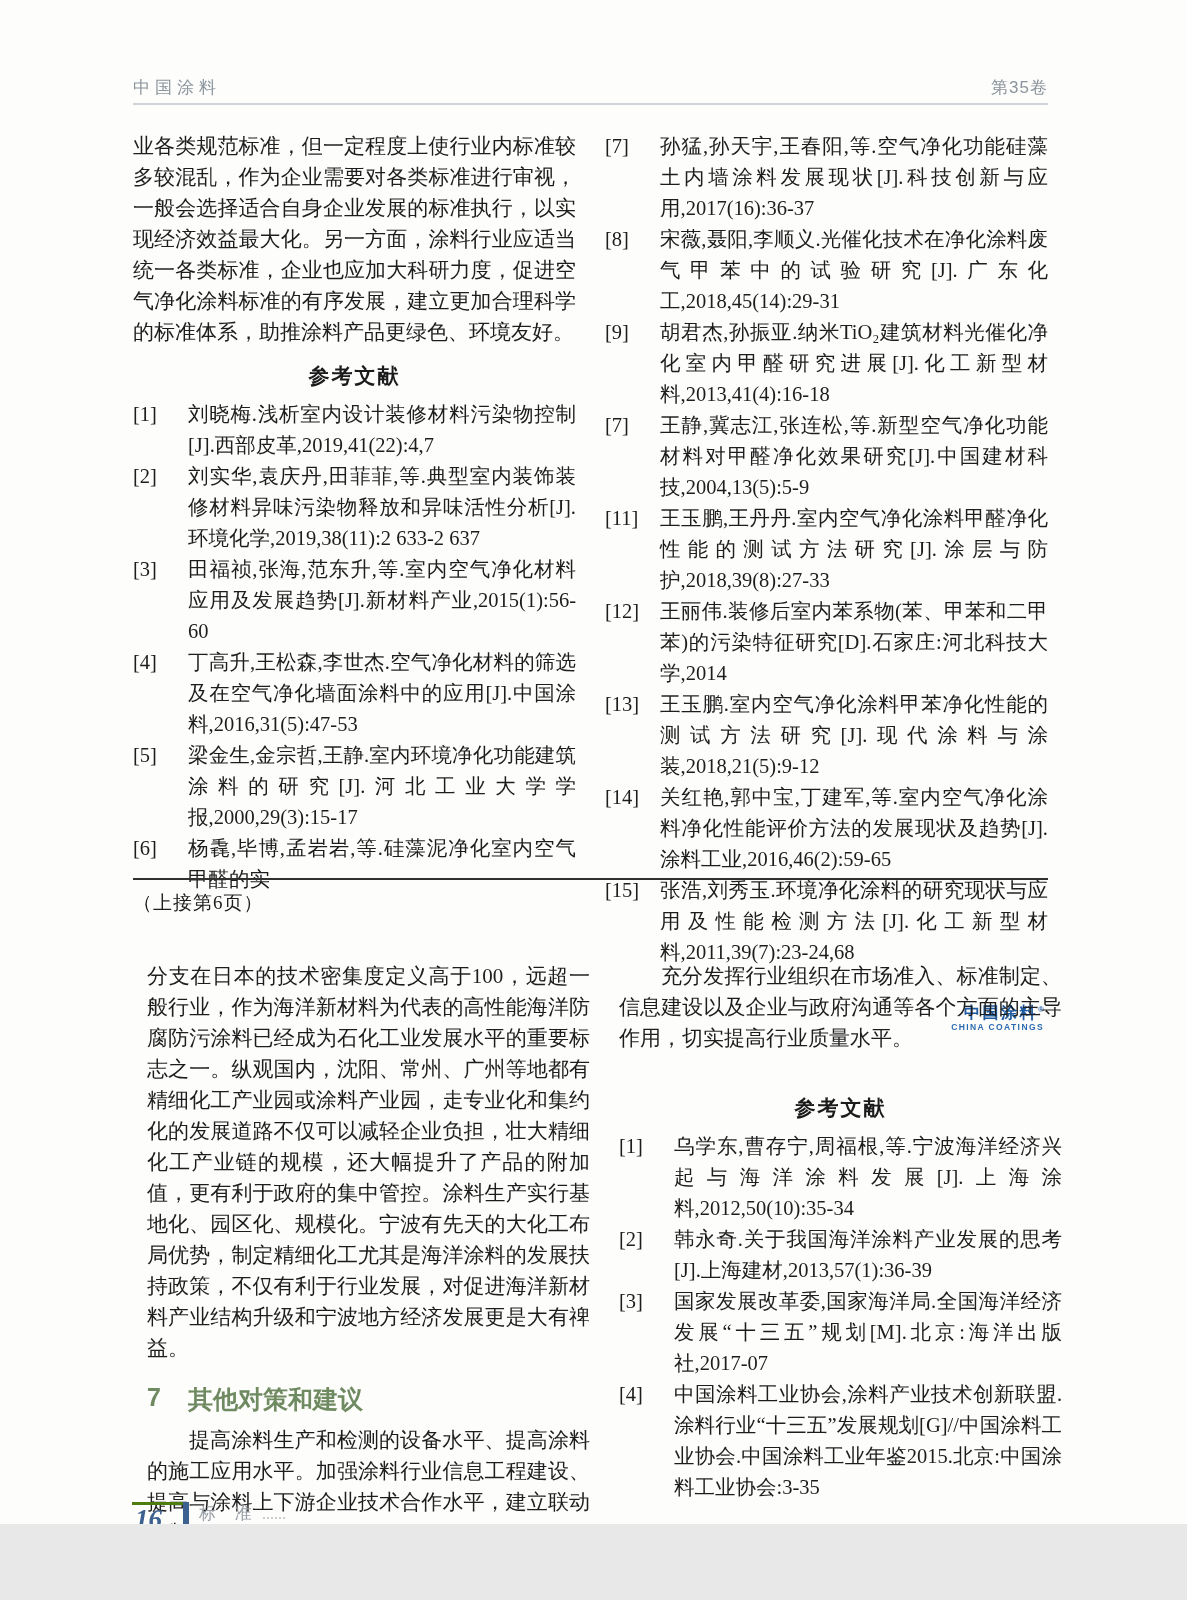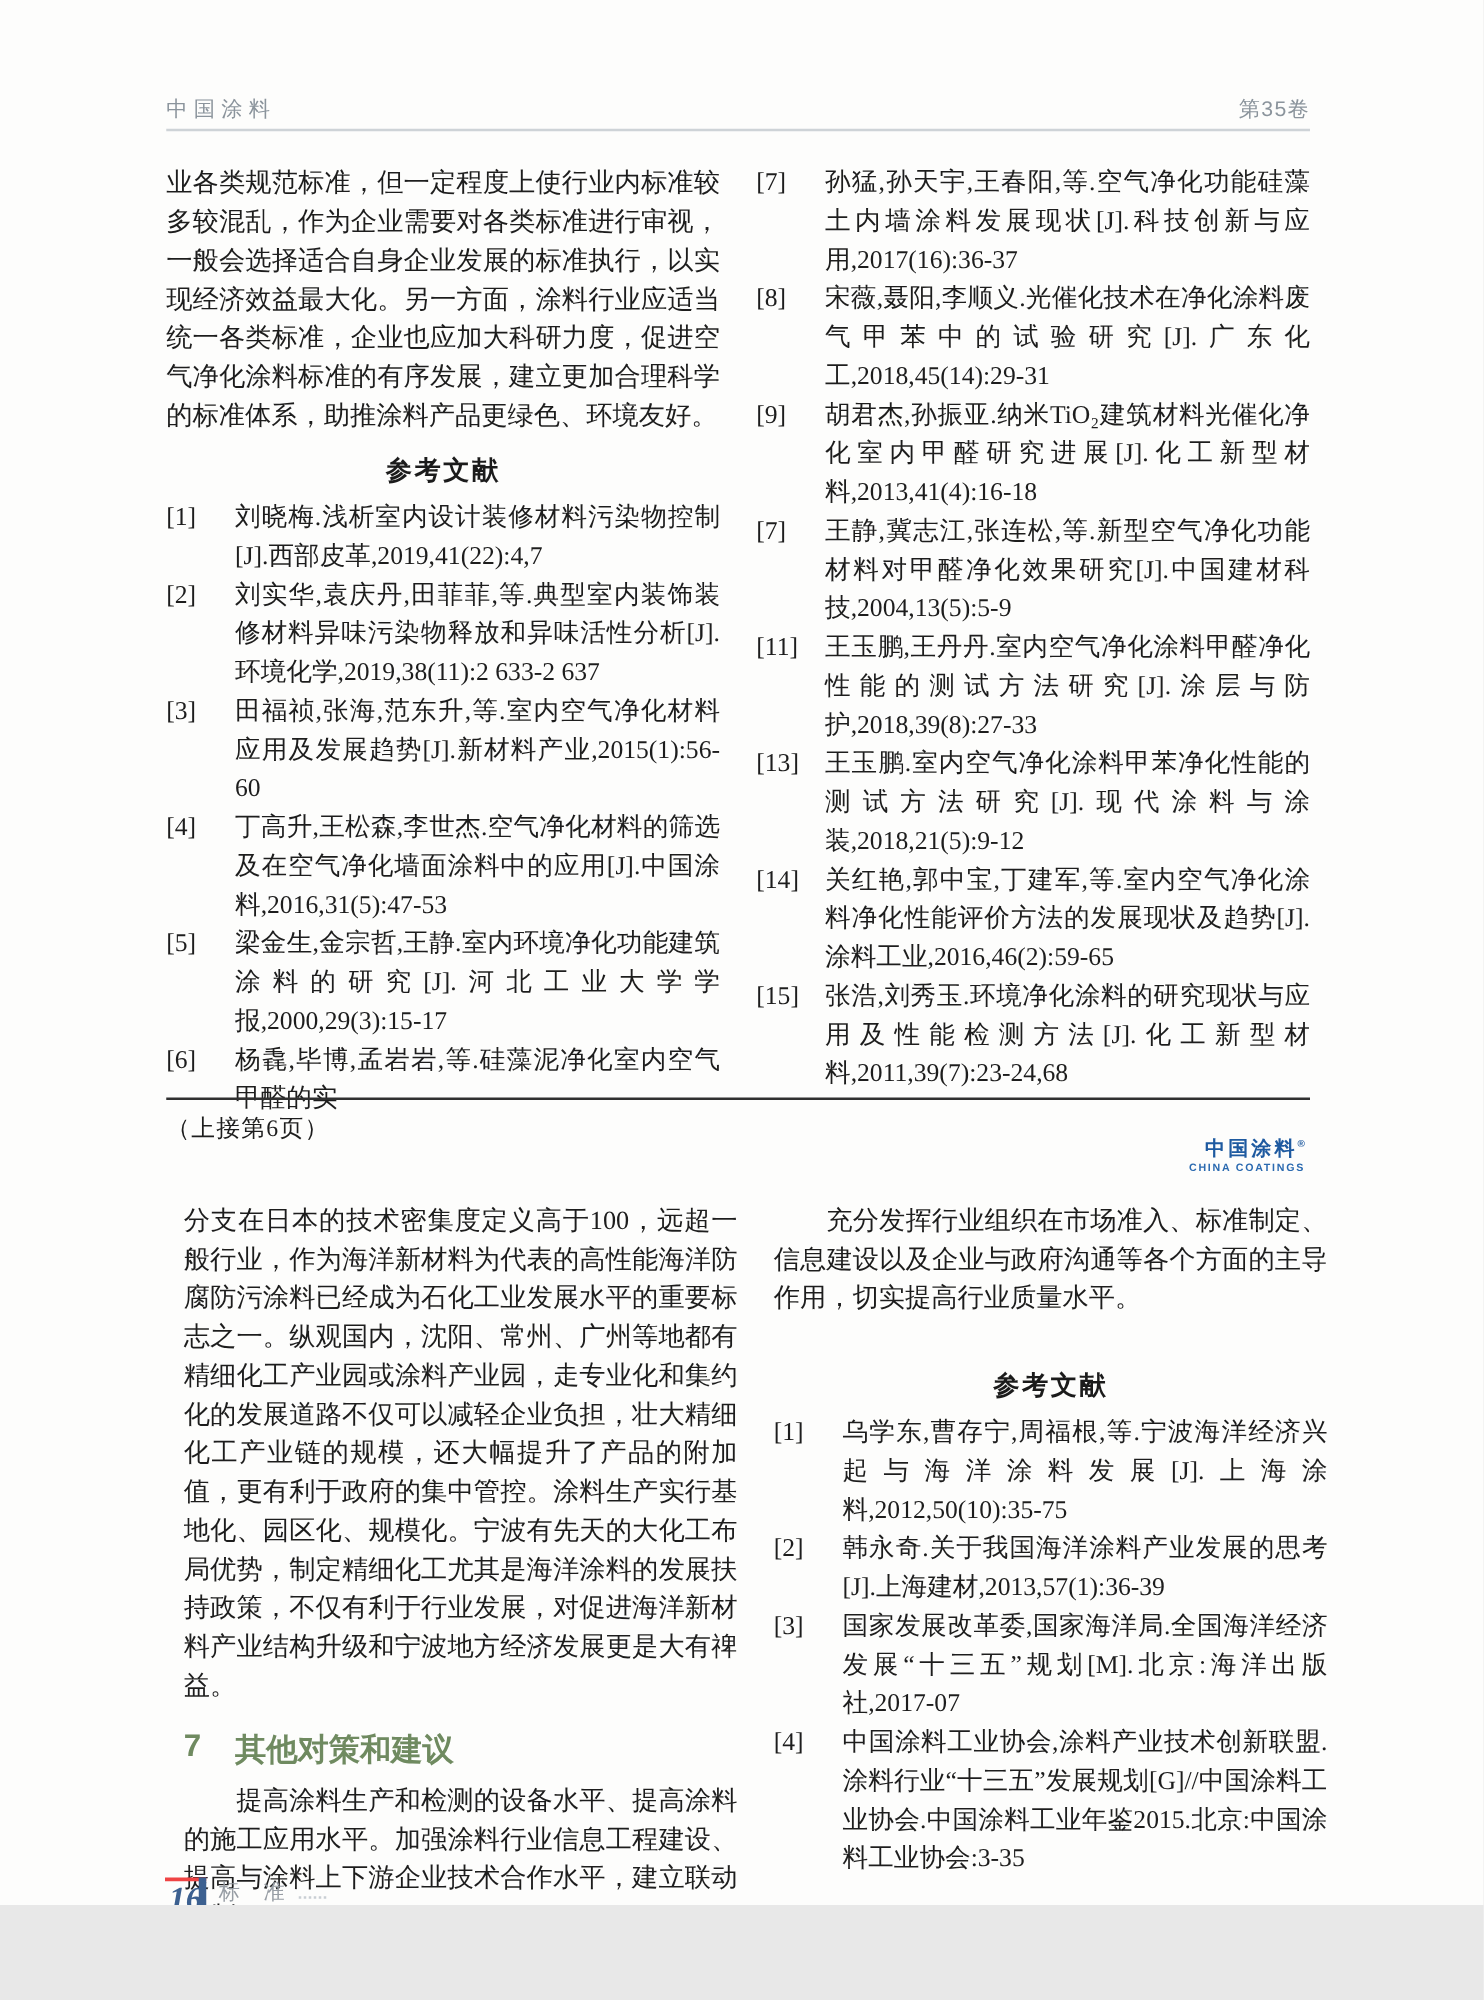--- a/index.html
+++ b/index.html
@@ -59,21 +59,21 @@
   .section-divider {
     position:absolute; left:133px; right:139px; top:878px;
     height:2px; background:#303030; border:none; margin:0;
   }
   .continued-note {
     position:absolute; left:133px; top:890px; margin:0;
     font-size:19px; color:#1d1d1d; letter-spacing:1px;
   }
   
   .footer { position:absolute; left:132px; top:1502px; display:flex; align-items:flex-start; }
-  .pageno-box { position:relative; border-top:3px solid #ef4444; padding:1px 3px 0 3px; }
+  .pageno-box { position:relative; border-top:3px solid #4d7c0f; padding:1px 27px 0 3px; }
   .pageno-box::after {
     content:""; position:absolute; right:0; top:-3px; width:6px; height:35px; background:#3c6090;
   }
   .pageno {
     font-family:"Liberation Serif","DejaVu Serif",serif;
     font-style:italic; font-weight:700; font-size:27px; color:#3c6090; line-height:1;
   }
   .footer-sec { margin-left:10px; padding-top:3px;
                 font-family:"Liberation Sans","DejaVu Sans",sans-serif; }
   .footer-cn { font-size:17px; color:#979da4; letter-spacing:7px; line-height:1.05; }
@@ -150,20 +150,24 @@
           <div class="ref-row">
             <span class="ref-num">[7]</span>
             <span class="ref-text">王静,冀志江,张连松,等.新型空气净化功能材料对甲醛净化效果研究[J].中国建材科技,2004,13(5):5-9</span>
           </div>
 
           <div class="ref-row">
             <span class="ref-num">[11]</span>
             <span class="ref-text">王玉鹏,王丹丹.室内空气净化涂料甲醛净化性能的测试方法研究[J].涂层与防护,2018,39(8):27-33</span>
           </div>
 
+          <div class="ref-row">
+            <span class="ref-num">[12]</span>
+            <span class="ref-text">王丽伟.装修后室内苯系物(苯、甲苯和二甲苯)的污染特征研究[D].石家庄:河北科技大学,2014</span>
+          </div>
 
           <div class="ref-row">
             <span class="ref-num">[13]</span>
             <span class="ref-text">王玉鹏.室内空气净化涂料甲苯净化性能的测试方法研究[J].现代涂料与涂装,2018,21(5):9-12</span>
           </div>
 
           <div class="ref-row">
             <span class="ref-num">[14]</span>
             <span class="ref-text">关红艳,郭中宝,丁建军,等.室内空气净化涂料净化性能评价方法的发展现状及趋势[J].涂料工业,2016,46(2):59-65</span>
           </div>
@@ -192,21 +196,21 @@
       </h2>
       <p class="body-text indent">提高涂料生产和检测的设备水平、提高涂料的施工应用水平。加强涂料行业信息工程建设、提高与涂料上下游企业技术合作水平，建立联动机制。</p>
     </div>
     <div class="col">
       <p class="body-text indent">充分发挥行业组织在市场准入、标准制定、信息建设以及企业与政府沟通等各个方面的主导作用，切实提高行业质量水平。</p>
       <h3 class="refs-title spaced">参考文献</h3>
       <div class="ref-list">
 
           <div class="ref-row">
             <span class="ref-num">[1]</span>
-            <span class="ref-text">乌学东,曹存宁,周福根,等.宁波海洋经济兴起与海洋涂料发展[J].上海涂料,2012,50(10):35-75</span>
+            <span class="ref-text">乌学东,曹存宁,周福根,等.宁波海洋经济兴起与海洋涂料发展[J].上海涂料,2012,50(10):35-34</span>
           </div>
 
           <div class="ref-row">
             <span class="ref-num">[2]</span>
             <span class="ref-text">韩永奇.关于我国海洋涂料产业发展的思考[J].上海建材,2013,57(1):36-39</span>
           </div>
 
           <div class="ref-row">
             <span class="ref-num">[3]</span>
             <span class="ref-text">国家发展改革委,国家海洋局.全国海洋经济发展“十三五”规划[M].北京:海洋出版社,2017-07</span>

